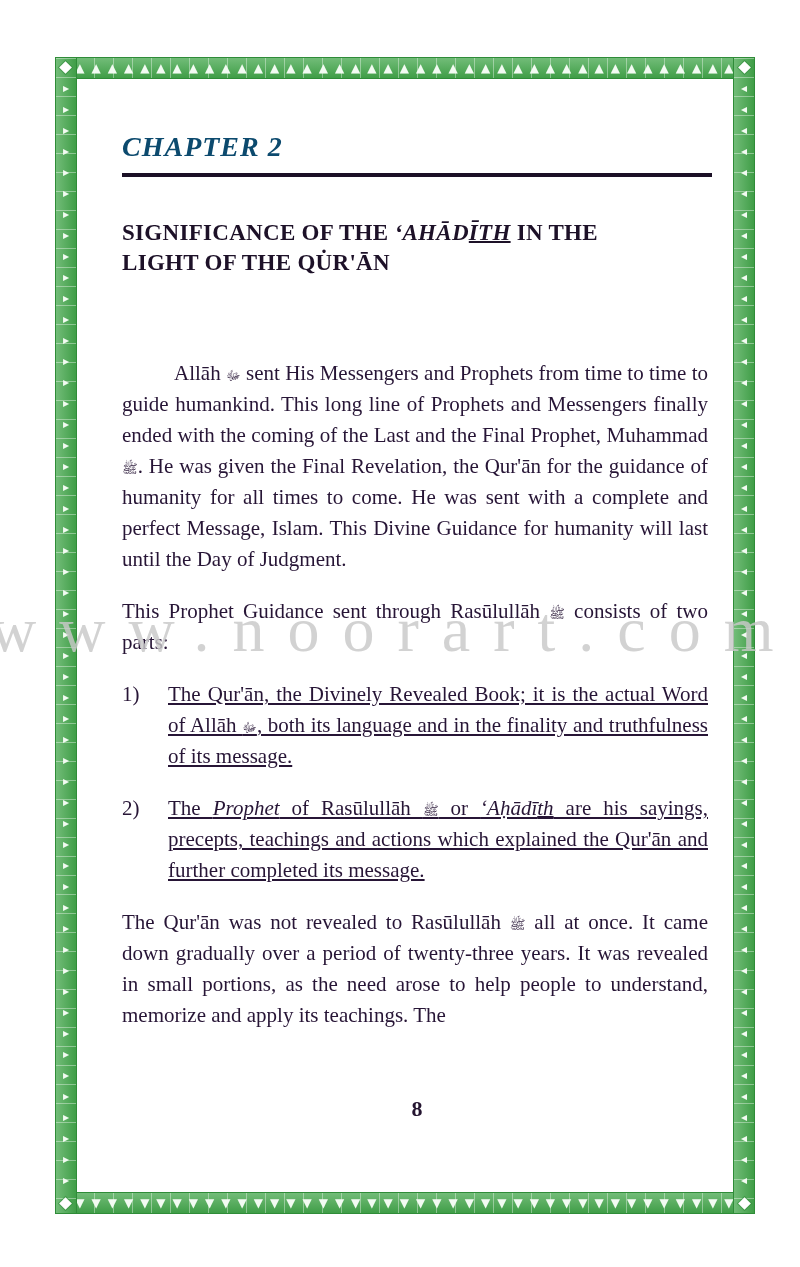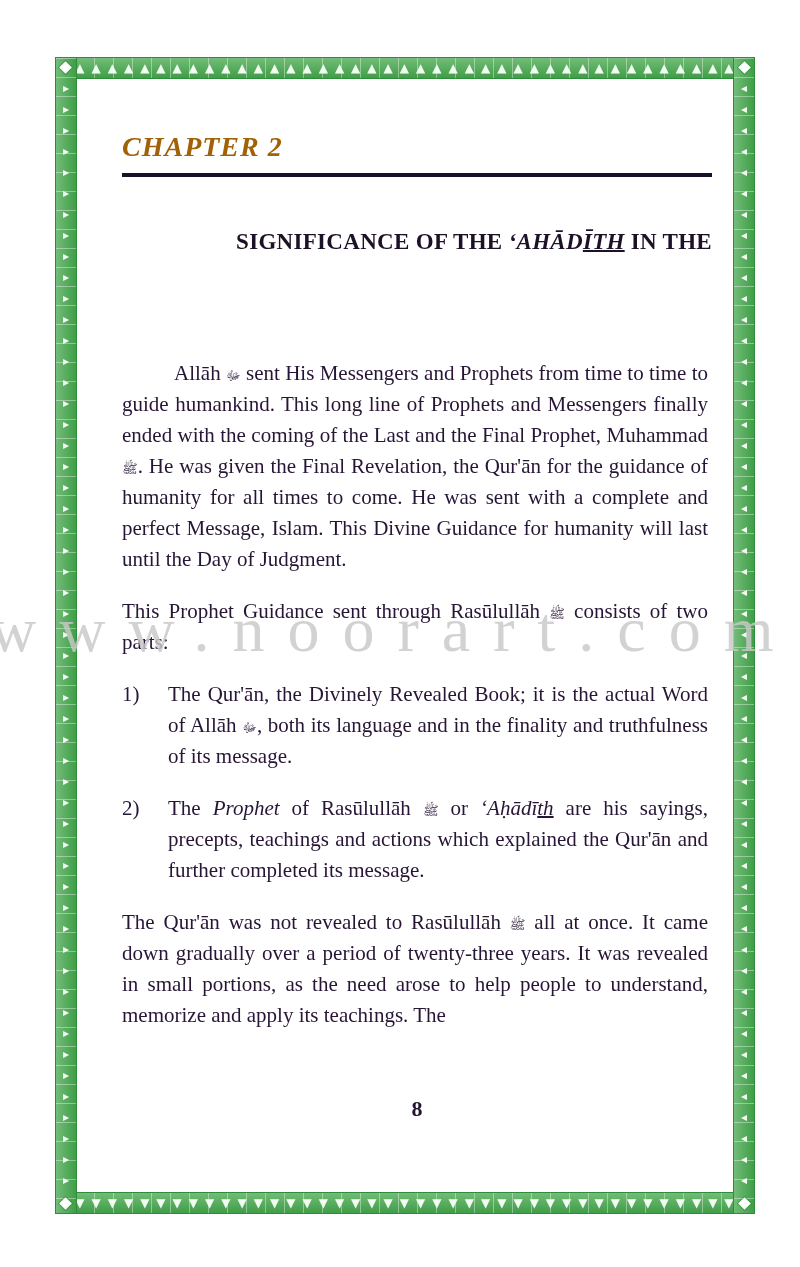--- a/index.html
+++ b/index.html
@@ -34,36 +34,36 @@
   .corner{
     position:absolute;width:9px;height:9px;background:#ffffff;transform:rotate(45deg);
     box-shadow:0 0 0 1px rgba(47,140,56,.6);
   }
   .corner.tl{left:6px;top:6px;} .corner.tr{right:6px;top:6px;}
   .corner.bl{left:6px;bottom:6px;} .corner.br{right:6px;bottom:6px;}
 
   
   .chapter{
     position:absolute;left:122px;top:131px;font-size:28px;font-weight:bold;font-style:italic;
-    letter-spacing:1px;color:#a16207;z-index:1;
+    letter-spacing:1px;color:#0c4a6e;z-index:1;
   }
   .rule{position:absolute;left:122px;top:173px;width:590px;height:4px;background:#1b1026;z-index:1;}
   .title{
-    position:absolute;left:122px;top:227px;width:590px;text-align:right;font-weight:bold;
+    position:absolute;left:122px;top:218px;width:590px;text-align:left;font-weight:bold;
     font-size:23px;line-height:30px;letter-spacing:.3px;color:#1d1128;z-index:1;
   }
   .flow{
     position:absolute;left:122px;top:358px;width:590px;font-size:21px;line-height:31px;
     text-align:justify;z-index:1;
   }
   .block{margin:0 4px 21px 0;}
   .para.indent{text-indent:52px;}
   .list{display:flex;}
   .marker{flex:none;width:46px;}
-  .ltext{flex:1;text-align:justify;}
+  .ltext{flex:1;text-align:justify;text-decoration:underline;}
   .it{font-style:italic;}
   .un{text-decoration:underline;text-decoration-thickness:2px;}
   .sym{font-size:13px;letter-spacing:0;line-height:1;}
   .pagenum{
     position:absolute;left:122px;top:1096px;width:590px;text-align:center;font-size:22px;
     font-weight:bold;color:#241430;z-index:1;
   }
   
   .watermark{
     position:absolute;left:-10px;top:598px;width:830px;z-index:5;pointer-events:none;
@@ -85,20 +85,21 @@
     <div class="corner tr"></div>
     <div class="corner bl"></div>
     <div class="corner br"></div>
   </div>
 
   <div class="chapter">CHAPTER 2</div>
   <div class="rule"></div>
 
   <div class="title">
     <div><span>SIGNIFICANCE OF THE </span><span class="it">‘AHĀD</span><span class="it un">ĪTH</span><span> IN THE</span></div>
+    <div><span>LIGHT OF THE QU̇R'ĀN</span></div>
   </div>
 
   <div class="flow">
       <div class="block para indent"><span>Allāh </span><span class="sym">ﷻ</span><span> sent His Messengers and Prophets from time to time to guide humankind.  This long line of Prophets and Messengers finally ended with the coming of the Last and the Final Prophet, Muhammad </span><span class="sym">ﷺ</span><span>.  He was given the Final Revelation, the Qur'ān for the guidance of humanity for all times to come. He was sent with a complete and perfect Message, Islam.  This Divine Guidance for humanity will last until the Day of Judgment.</span></div>
       <div class="block para"><span>This Prophet Guidance sent through Rasūlullāh </span><span class="sym">ﷺ</span><span> consists of two parts:</span></div>
       <div class="block list">
         <span class="marker">1)</span>
         <div class="ltext"><span>The Qur'ān, the Divinely Revealed Book; it is the actual Word of Allāh </span><span class="sym">ﷻ</span><span>, both its language and in the finality and truthfulness of its message.</span></div>
       </div>
       <div class="block list">

